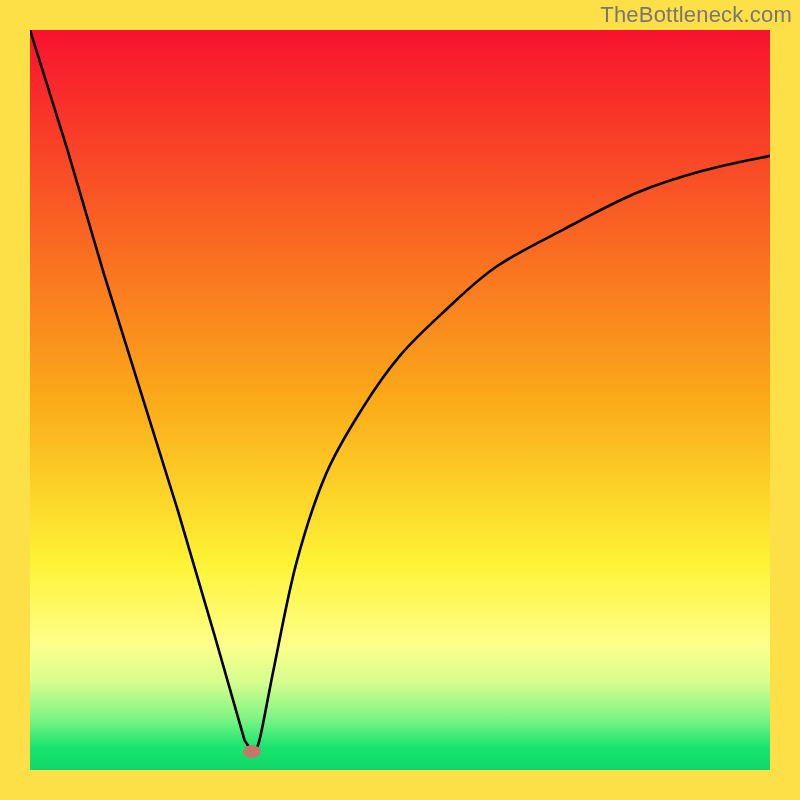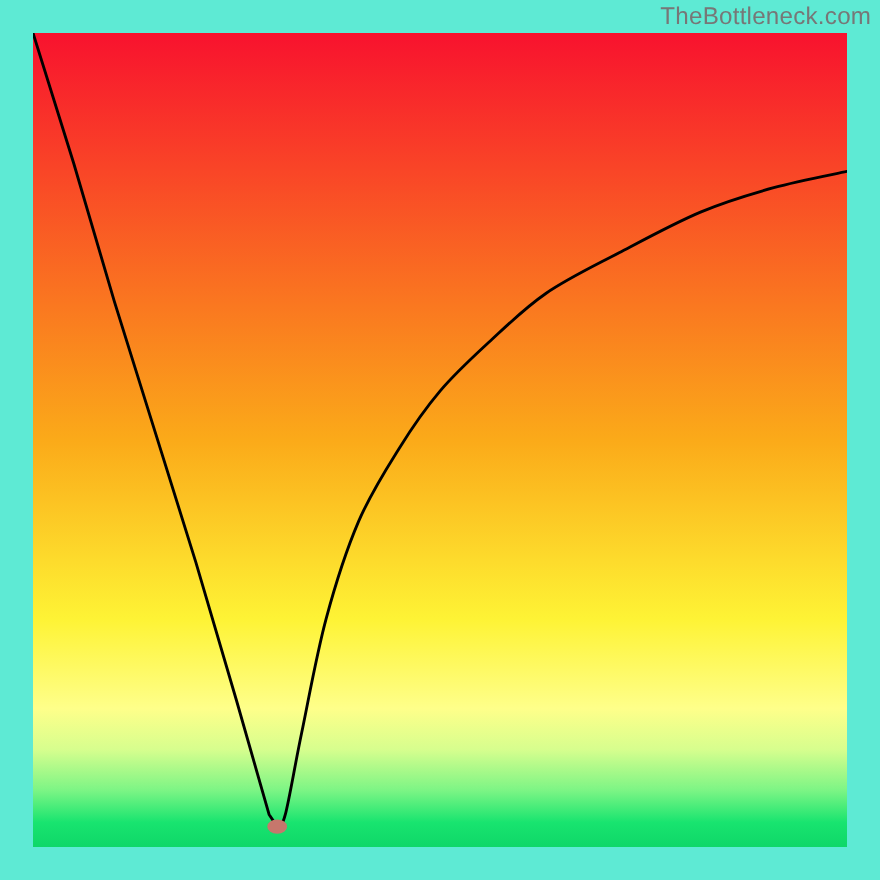--- a/index.html
+++ b/index.html
@@ -8,21 +8,21 @@
     width: 800px;
     height: 800px;
     background: #000;
     font-family: Arial, Helvetica, sans-serif;
     overflow: hidden;
   }
   .frame {
     position: relative;
     width: 800px;
     height: 800px;
-    background: #5eead4;
+    background: #fde047;
   }
   .plot {
     position: absolute;
     left: 30px;
     top: 30px;
     width: 740px;
     height: 740px;
     overflow: hidden;
   }
   .watermark {

